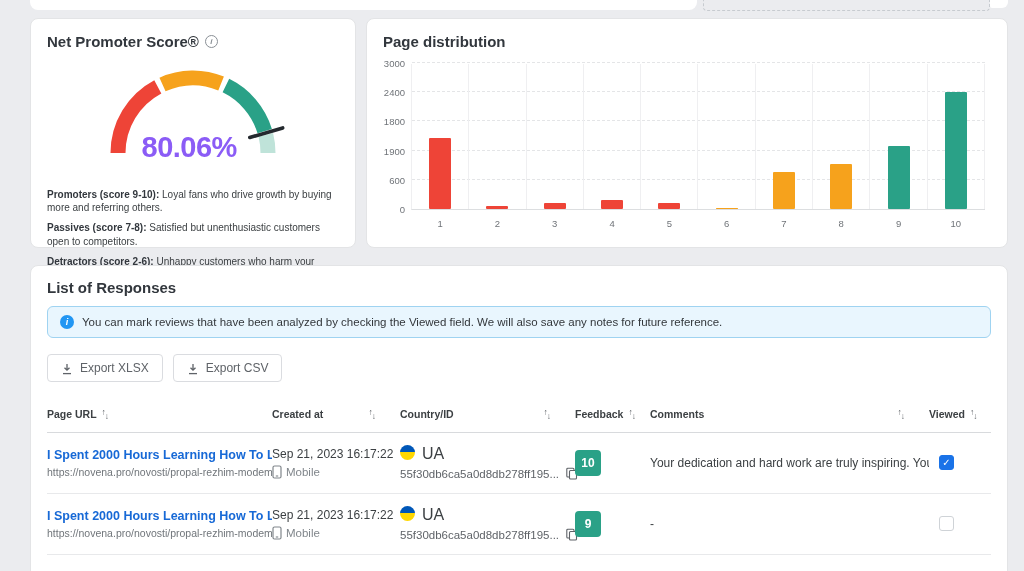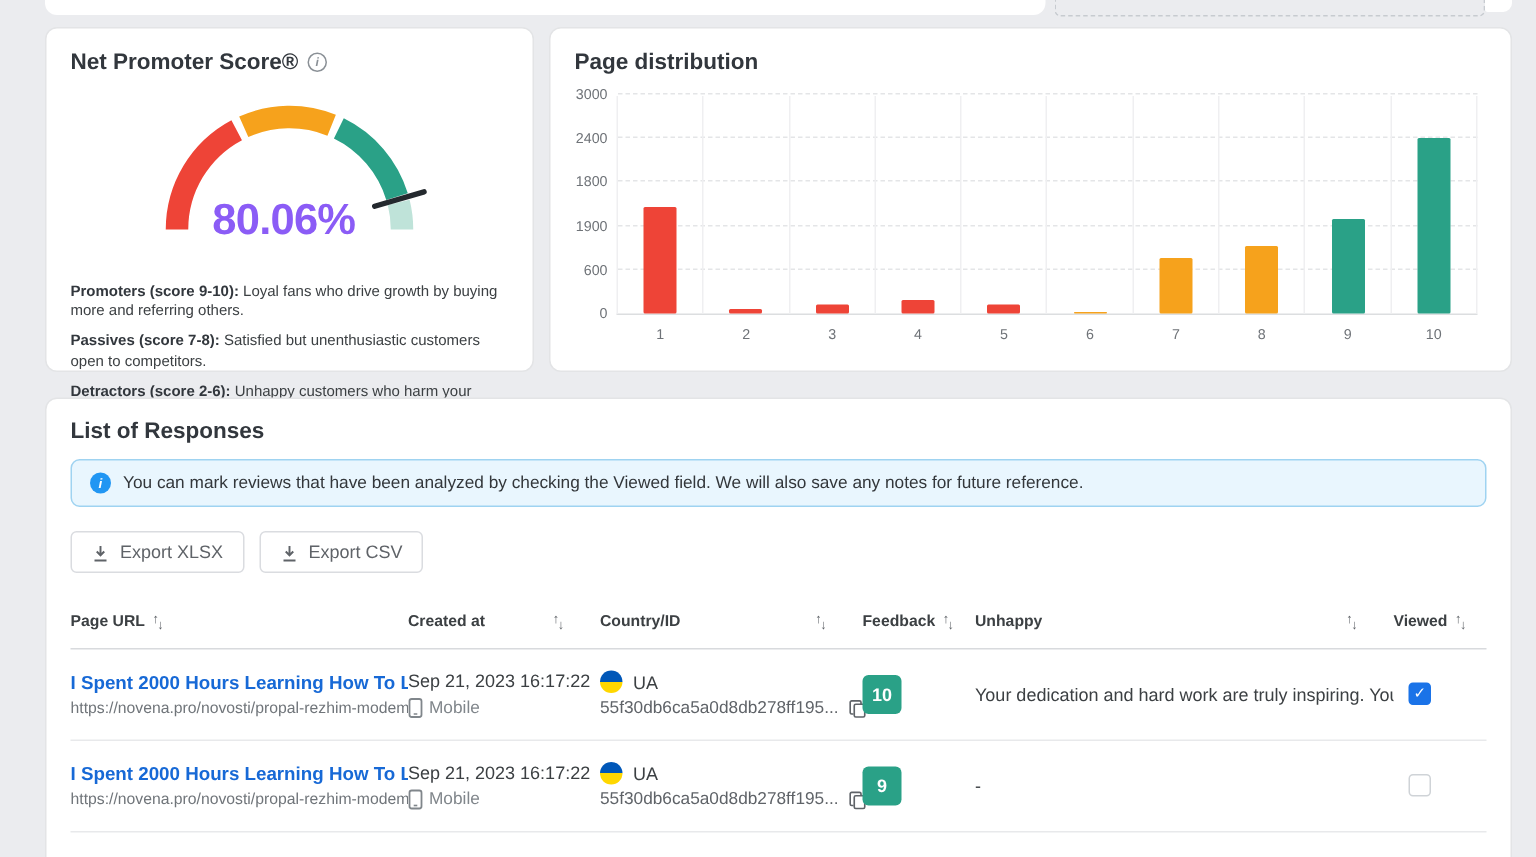--- a/index.html
+++ b/index.html
@@ -55,21 +55,21 @@
   .sort { display:inline-flex; font-size:8.5px; color:#5f6368; line-height:1; cursor:pointer; }
   .sort .up { transform:translateY(-2px); }
   .sort .dn { transform:translateY(2px); margin-left:-1px; }
   .tr { padding:11px 0 12px; border-bottom:1px solid #e8e9eb; min-height:61px; }
   .cell-page a { font-size:12.5px; font-weight:700; color:#1769d6; text-decoration:none; display:block;
     white-space:nowrap; overflow:hidden; }
   .cell-page .sub { font-size:10.5px; color:#70757a; margin-top:4px; white-space:nowrap; overflow:hidden; }
   .cell-date .d { font-size:12px; color:#3c4043; }
   .cell-date .dev { margin-top:4px; display:flex; align-items:center; gap:4px; font-size:11.5px; color:#80868b; }
   .flag { width:15px; height:15px; border-radius:50%; background:linear-gradient(#0057b8 50%, #ffd700 50%); flex:none; }
-  .cell-country .cc { display:flex; align-items:flex-end; gap:7px; font-size:12px; color:#3c4043; }
+  .cell-country .cc { display:flex; align-items:flex-start; gap:7px; font-size:16px; color:#3c4043; }
   .cell-country .hash { margin-top:4px; display:flex; align-items:center; gap:6px; font-size:11.5px; color:#5f6368; }
   .badge { width:26px; height:26px; border-radius:4px; color:#fff; font-size:12px; font-weight:700;
     display:flex; align-items:center; justify-content:center; }
   .cell-comment { font-size:12px; color:#3c4043; white-space:nowrap; overflow:hidden; }
   .checkbox { width:15px; height:15px; border-radius:3px; border:1.5px solid #cfd3d7; background:#fff;
     margin-left:10px; cursor:pointer; display:flex; align-items:center; justify-content:center; }
   .checkbox.checked { background:#1a73e8; border-color:#1a73e8; color:#fff; font-size:10px; }
   .checkbox.checked::after { content:"✓"; }
   .icon-btn { cursor:pointer; display:inline-flex; }
 </style>
@@ -212,21 +212,21 @@
           </span>
         </div>
       <div class="th">
           <span>Feedback</span>
           <span class="sort">
             <span class="up">↑</span>
             <span class="dn">↓</span>
           </span>
         </div>
       <div class="th spread">
-          <span>Unhappy</span>
+          <span>Comments</span>
           <span class="sort">
             <span class="up">↑</span>
             <span class="dn">↓</span>
           </span>
         </div>
       <div class="th">
           <span>Viewed</span>
           <span class="sort">
             <span class="up">↑</span>
             <span class="dn">↓</span>

